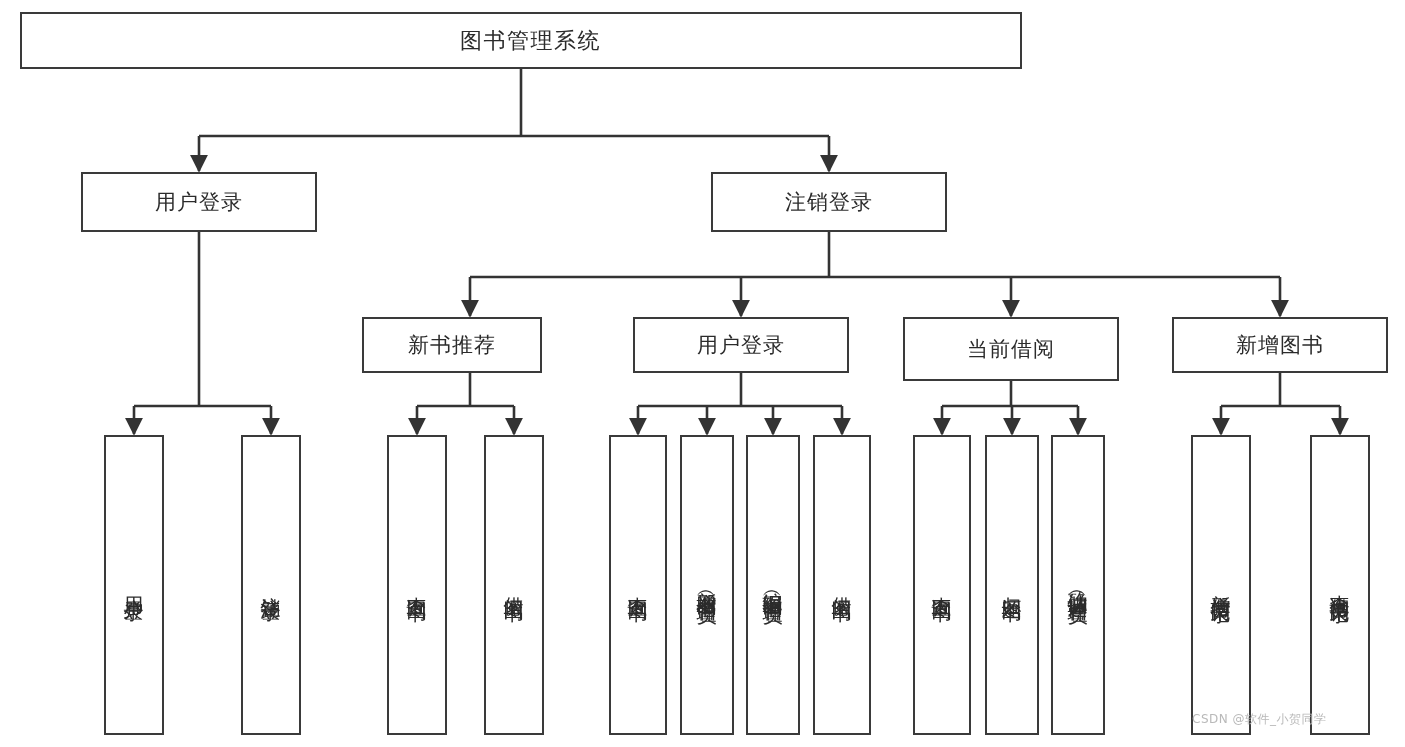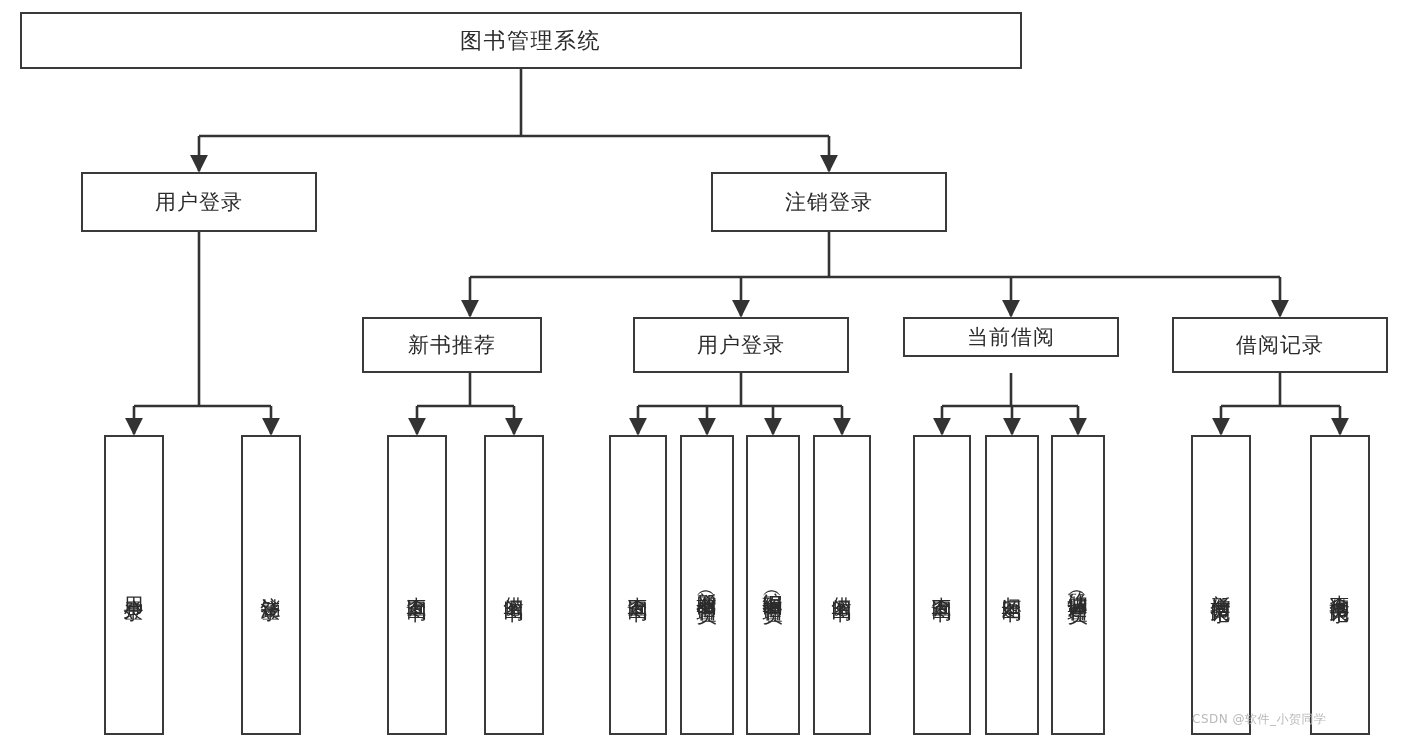--- a/index.html
+++ b/index.html
@@ -135,25 +135,25 @@
       </div>
       <div class="node horiz" style="left: 711px; top: 172px; width: 236px; height: 60px;">
         <span class="node-label">注销登录</span>
       </div>
       <div class="node horiz" style="left: 362px; top: 317px; width: 180px; height: 56px;">
         <span class="node-label">新书推荐</span>
       </div>
       <div class="node horiz" style="left: 633px; top: 317px; width: 216px; height: 56px;">
         <span class="node-label">用户登录</span>
       </div>
-      <div class="node horiz" style="left: 903px; top: 317px; width: 216px; height: 40px;">
+      <div class="node horiz" style="left: 903px; top: 317px; width: 216px; height: 64px;">
         <span class="node-label">当前借阅</span>
       </div>
       <div class="node horiz" style="left: 1172px; top: 317px; width: 216px; height: 56px;">
-        <span class="node-label">借阅记录</span>
+        <span class="node-label">新增图书</span>
       </div>
       <div class="node vert" style="left: 104px; top: 435px; width: 60px; height: 300px;">
         <span class="node-label">用户登录</span>
       </div>
       <div class="node vert" style="left: 241px; top: 435px; width: 60px; height: 300px;">
         <span class="node-label">注销登录</span>
       </div>
       <div class="node vert" style="left: 387px; top: 435px; width: 60px; height: 300px;">
         <span class="node-label">查询图书</span>
       </div>

